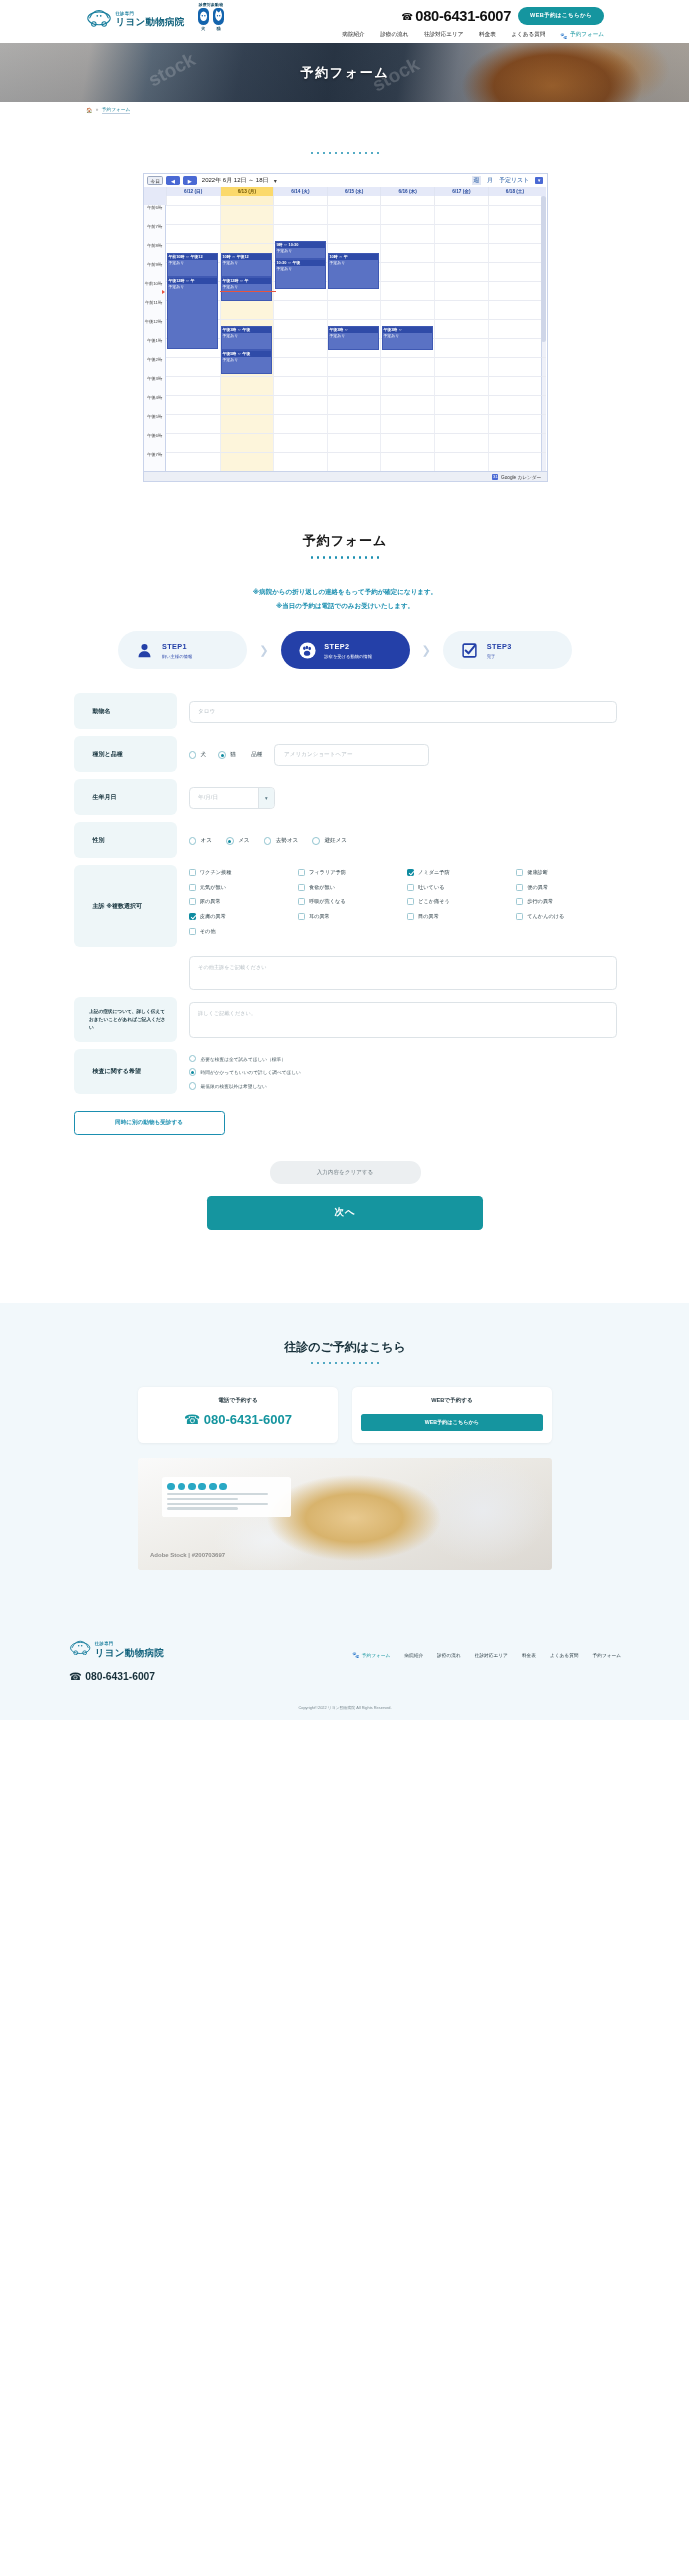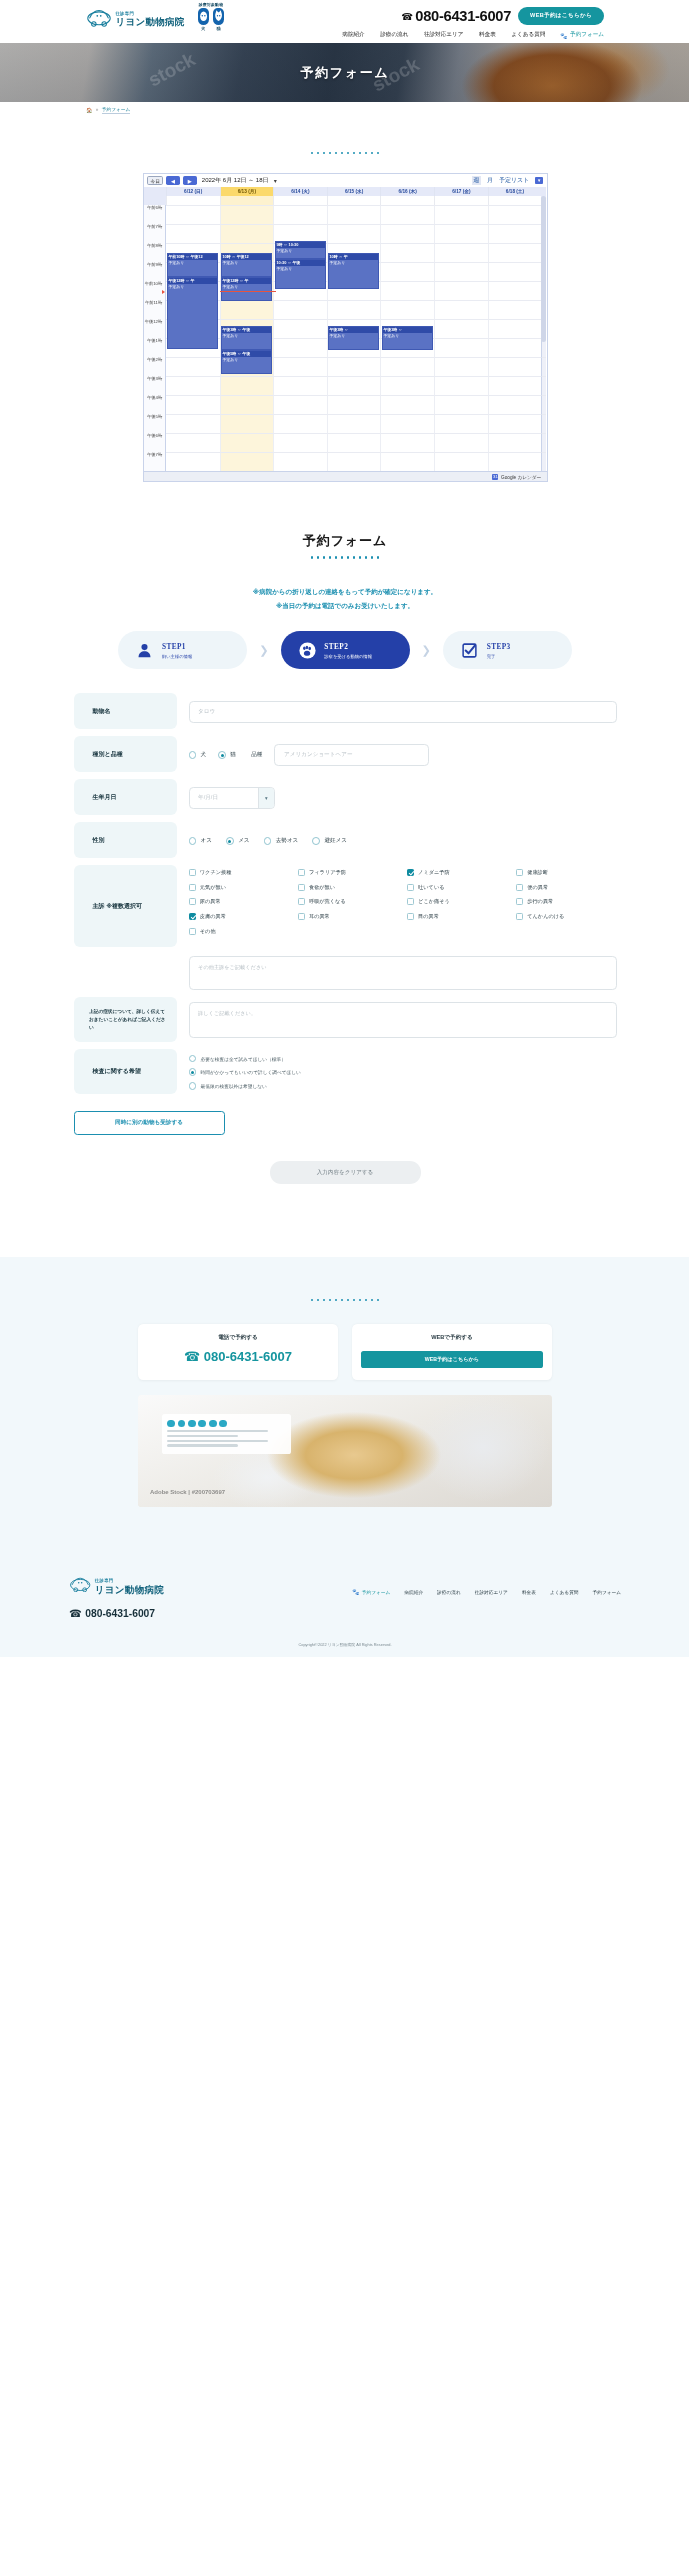--- a/index.html
+++ b/index.html
@@ -99,21 +99,21 @@
   .cal-foot { height:10.3px; background:#eceff6; border-top:0.9px solid #c9d3ea; display:flex; align-items:center; justify-content:flex-end; padding-right:5.2px; gap:2.6px; font-size:4.7px; color:#333;}
   .gcal-ico { width:6px;height:6px;background:#4a69d4;color:#fff;font-size:4.3px;display:flex;align-items:center;justify-content:center;border-radius:0.9px;}
   .scrollbar { position:absolute; right:0.9px; top:22.4px; width:4.3px; background:#cfd6e8; border-radius:2.6px;}
 
   
   .form-sec { margin-top: 50px; }
   .notes { text-align:center; margin-top: 26px; }
   .notes p { color:#1b8fb0; font-size:6.5px; font-weight:700; line-height:2.1; }
 
   .steps { display:flex; align-items:center; justify-content:center; gap:0; margin-top: 19px;}
-  .step { width:129px; height:38px; border-radius:19px; display:flex; align-items:center; gap:7.8px; padding-left:17px; background:#eef5f9;font-family:Liberation Serif, serif;}
+  .step { width:129px; height:38px; border-radius:19px; display:flex; align-items:center; gap:7.8px; padding-left:17px; background:#eef5f9;}
   .step.active { background:#2440a8; }
   .step-ico { width:19px; height:19px; display:flex; align-items:center; justify-content:center;}
   .step-ico svg { width:17px; height:17px;}
   .step-txt .n { font-size:7.3px; font-weight:800; color:#2440a8; letter-spacing:0.4px;}
   .step-txt .s { font-size:4.3px; color:#2440a8; margin-top:2.6px;}
   .step.active .step-txt .n, .step.active .step-txt .s { color:#fff; }
   .step-arrow { color:#c5d3e4; font-size:11.2px; margin:0 12px; font-weight:300;}
 
   .fields { width:543px; margin: 24px auto 0; display:flex; flex-direction:column; gap:7px;}
   .frow { display:flex; align-items:stretch; gap:12px;}
@@ -759,23 +759,25 @@
                 <span>最低限の検査以外は希望しない</span>
               </span>
           </div>
         </div>
       </div>
 
       <div class="add-pet">同時に別の動物も受診する</div>
     </div>
 
     <div class="clear-btn">入力内容をクリアする</div>
+    <div class="next-btn">次へ</div>
   </div>
 
   <div class="cta-sec">
+    <div class="cta-title">往診のご予約はこちら</div>
     <div class="dots">
       <i></i>
         <i></i>
         <i></i>
         <i></i>
         <i></i>
         <i></i>
         <i></i>
         <i></i>
         <i></i>

